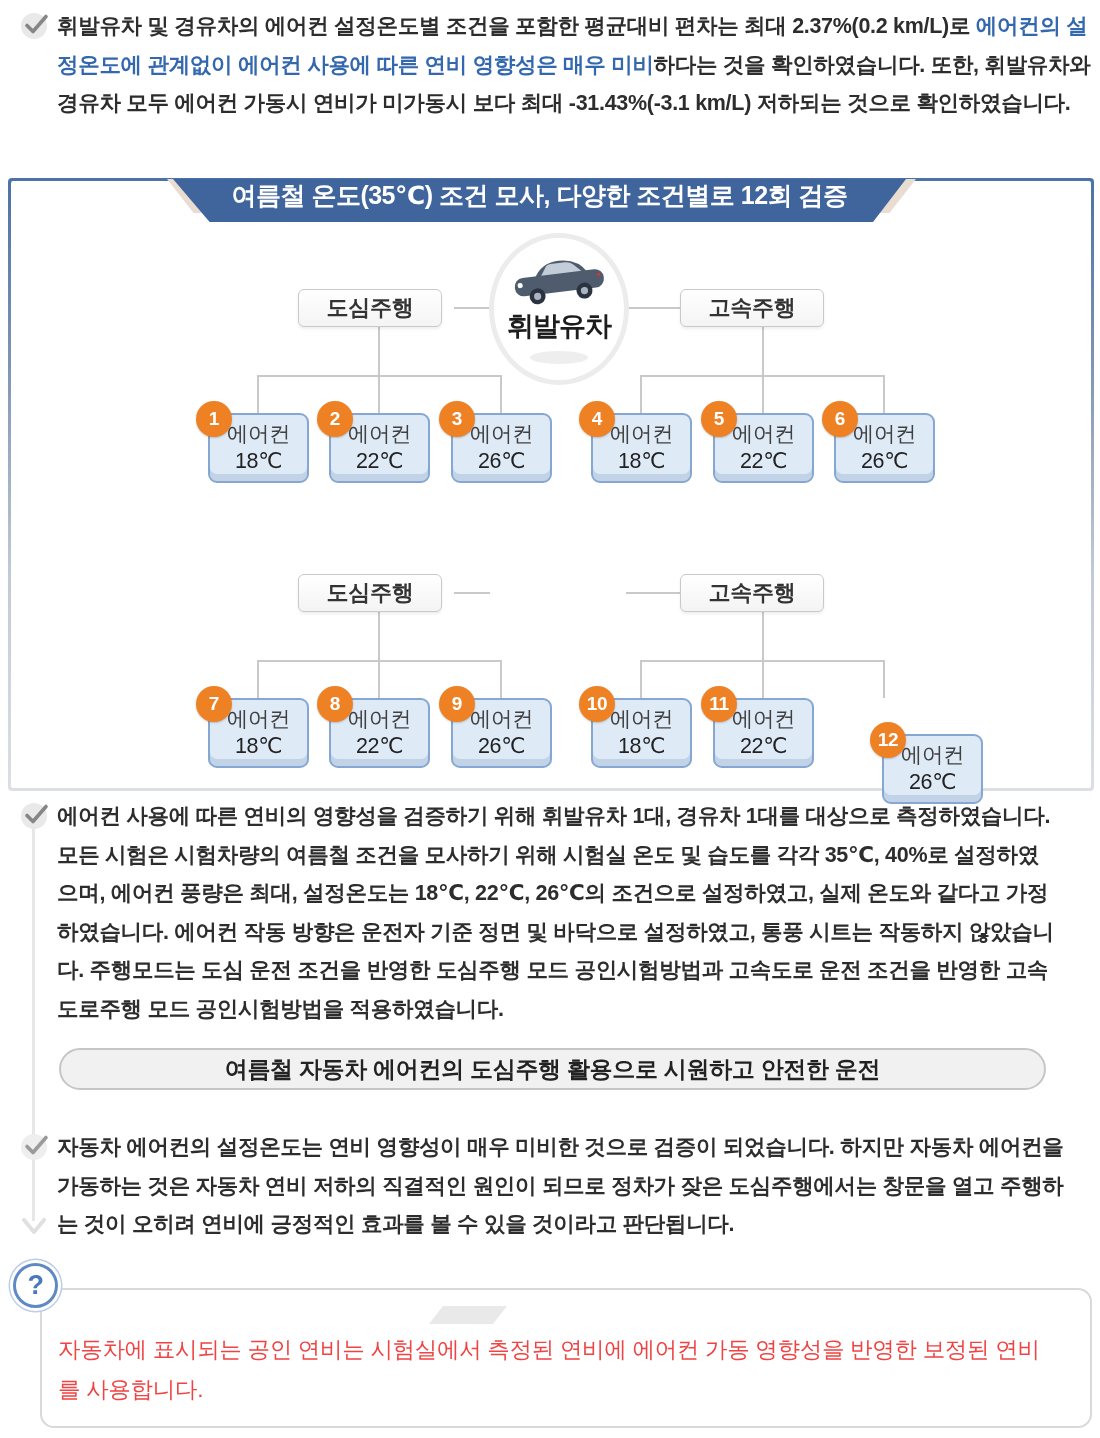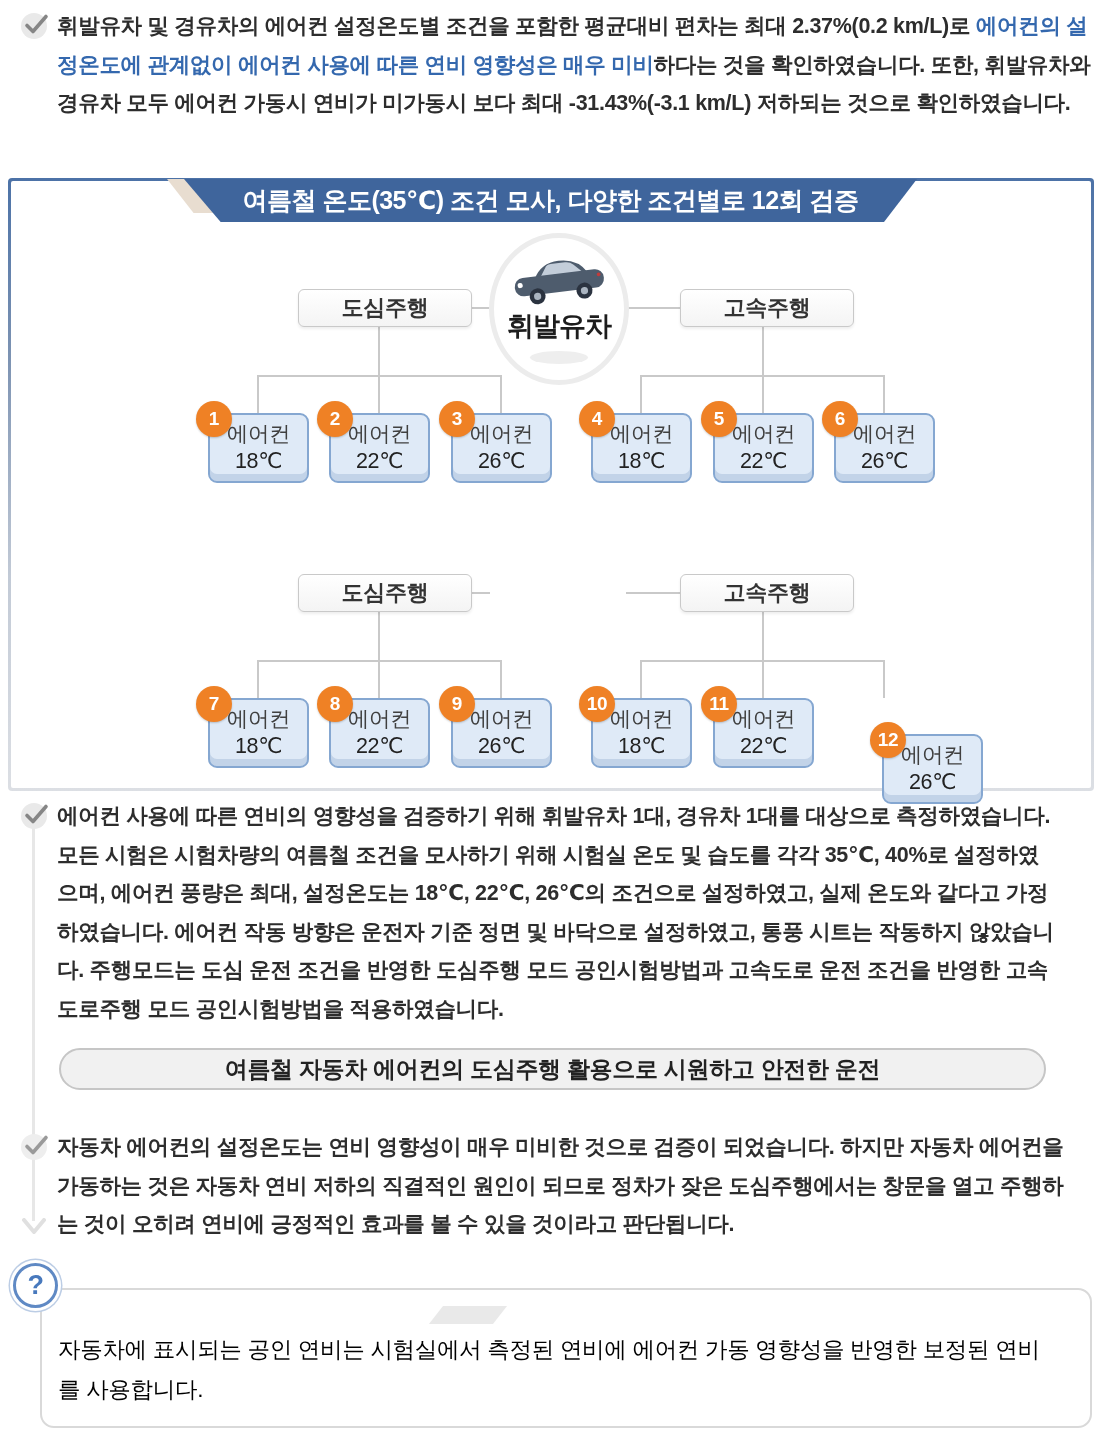--- a/index.html
+++ b/index.html
@@ -11,27 +11,27 @@
   .check{position:absolute;z-index:3;}
   
   .flowline{position:absolute;left:32px;top:822px;width:3px;height:399px;background:#e7e7e7;z-index:1;}
   .flowarrow{position:absolute;left:21px;top:1218px;z-index:1;}
   
   .frame{position:absolute;left:8px;top:178px;width:1086px;height:613px;border-radius:4px;
          background:linear-gradient(180deg,#4c72a7 0%,#7e94b3 30%,#c2cad6 65%,#dcdfe4 100%);z-index:0;}
   .frame-inner{position:absolute;left:3px;top:3px;right:3px;bottom:3px;background:#ffffff;border-radius:2px;}
   
   .banner-accent{position:absolute;top:179px;width:48px;height:34px;background:#e8ddd0;z-index:2;}
-  .banner{position:absolute;left:184px;top:179px;width:733px;height:43px;background:#3f659c;z-index:3;
+  .banner{position:absolute;left:173px;top:179px;width:733px;height:43px;background:#3f659c;z-index:3;
           clip-path:polygon(0 0,100% 0,95.5% 100%,5% 100%);
-          display:flex;align-items:center;justify-content:center;
+          display:flex;justify-content:center;
           color:#ffffff;font-size:25px;font-weight:700;letter-spacing:-0.5px;}
   
   .cline{position:absolute;background:#c9c9c9;z-index:1;}
-  .branch-box{position:absolute;width:174px;height:38px;background:linear-gradient(180deg,#ffffff,#f4f4f4);
+  .branch-box{position:absolute;width:144px;height:38px;background:linear-gradient(180deg,#ffffff,#f4f4f4);
               border:1.5px solid #c9c9c9;border-radius:6px;box-sizing:border-box;z-index:2;
               display:flex;align-items:center;justify-content:center;
               font-size:22px;font-weight:600;color:#333333;box-shadow:0 2px 3px rgba(0,0,0,0.07);}
   .vcircle{position:absolute;width:140px;height:152px;background:#ffffff;border:5px solid #ececec;
            border-radius:50%;box-sizing:border-box;z-index:2;display:flex;flex-direction:column;align-items:center;}
   .vcircle .car{margin-top:16px;}
   .vlabel{font-size:27px;font-weight:700;color:#1d1d1d;margin-top:2px;letter-spacing:-1px;}
   .vshadow{width:58px;height:13px;background:#eeeeee;border-radius:50%;margin-top:7px;}
   .node{position:absolute;width:101px;height:70px;background:#dfeaf7;border:2px solid #85a7d1;border-radius:9px;
         box-sizing:border-box;z-index:2;box-shadow:inset 0 -7px 0 #c2d3e8;
@@ -50,21 +50,21 @@
         border:2px solid #d9d9d9;border-radius:14px;box-sizing:border-box;z-index:1;}
   .qfold{position:absolute;left:436px;top:1306px;width:64px;height:18px;background:#e9e9e9;
          transform:skewX(-38deg);z-index:2;}
   .qribbon{position:absolute;left:10px;top:1262px;width:448px;height:47px;background:#6e93c7;z-index:3;
            clip-path:polygon(0 0,100% 0,88.5% 100%,0 100%);display:flex;align-items:center;
            color:#ffffff;font-size:23.5px;font-weight:700;padding-left:76px;box-sizing:border-box;letter-spacing:-0.5px;}
   .qmark{position:absolute;left:13px;top:1263px;width:45px;height:45px;background:#ffffff;border:3px solid #5f89c4;
          border-radius:50%;box-sizing:border-box;z-index:4;display:flex;align-items:center;justify-content:center;
          color:#4879bd;font-size:27px;font-weight:700;box-shadow:0 0 0 3px #ffffff,0 0 0 4.5px #bccde5;}
   .qbody{position:absolute;left:58px;top:1330px;width:995px;font-size:22.5px;line-height:40px;
-         font-weight:400;color:#000000;z-index:2;}
+         font-weight:400;color:#ef4444;z-index:2;}
   
   .car-gas .body{fill:#4e5c6d;} .car-gas .glass{fill:#c3cdd9;}
   .car-die .body{fill:#3c7de2;} .car-die .glass{fill:#cfe2fa;}
   .car .tire{fill:#2b3340;} .car .hub{fill:#aab4c0;} .car .light{fill:#ffffff;} .car .tail{fill:#c23b3b;}
 </style>
 </head>
 <body>
 
 <div class="page">
 

